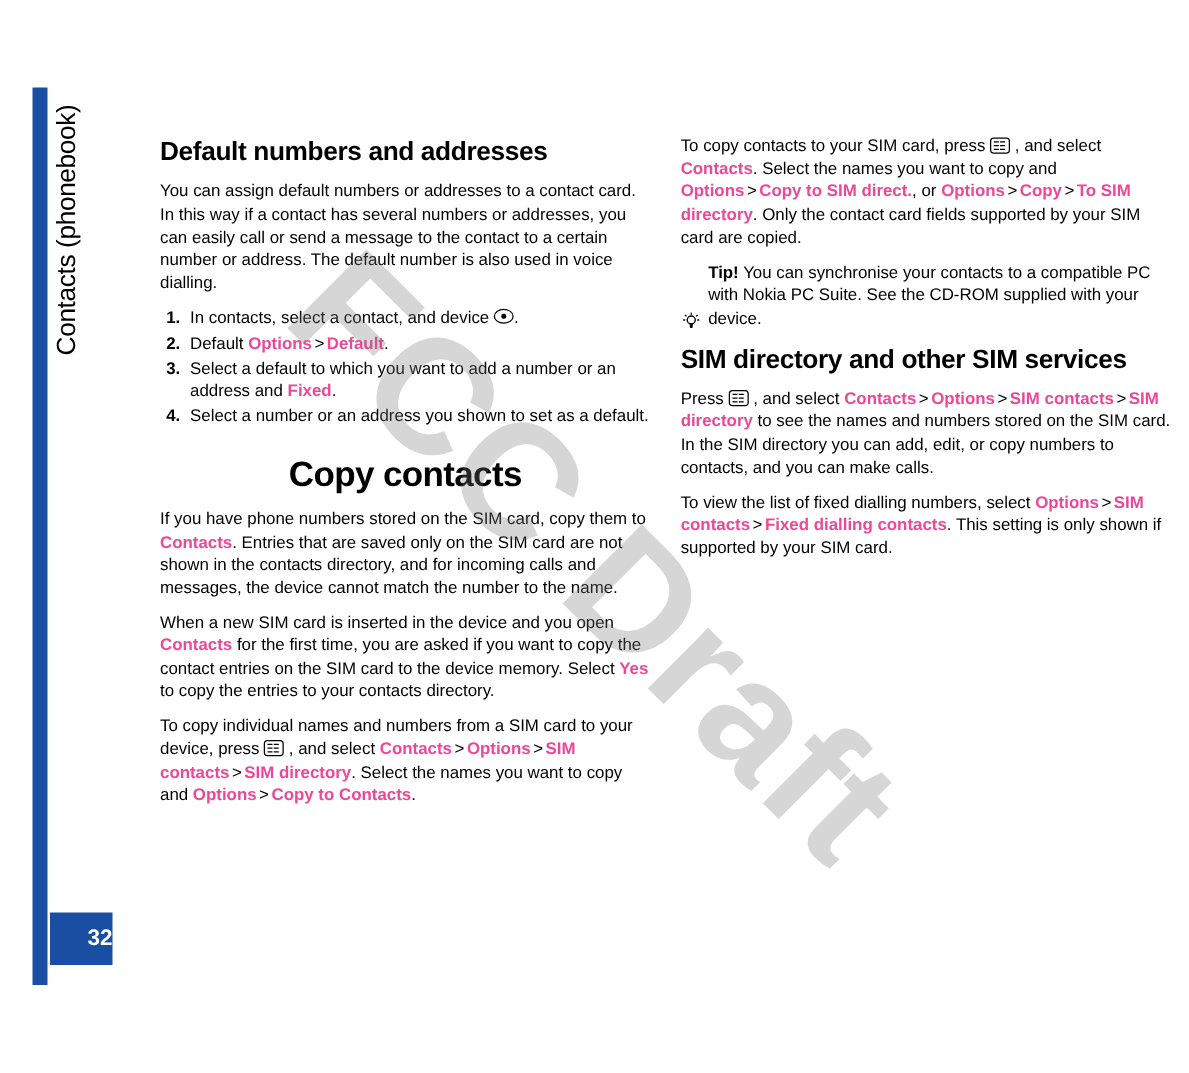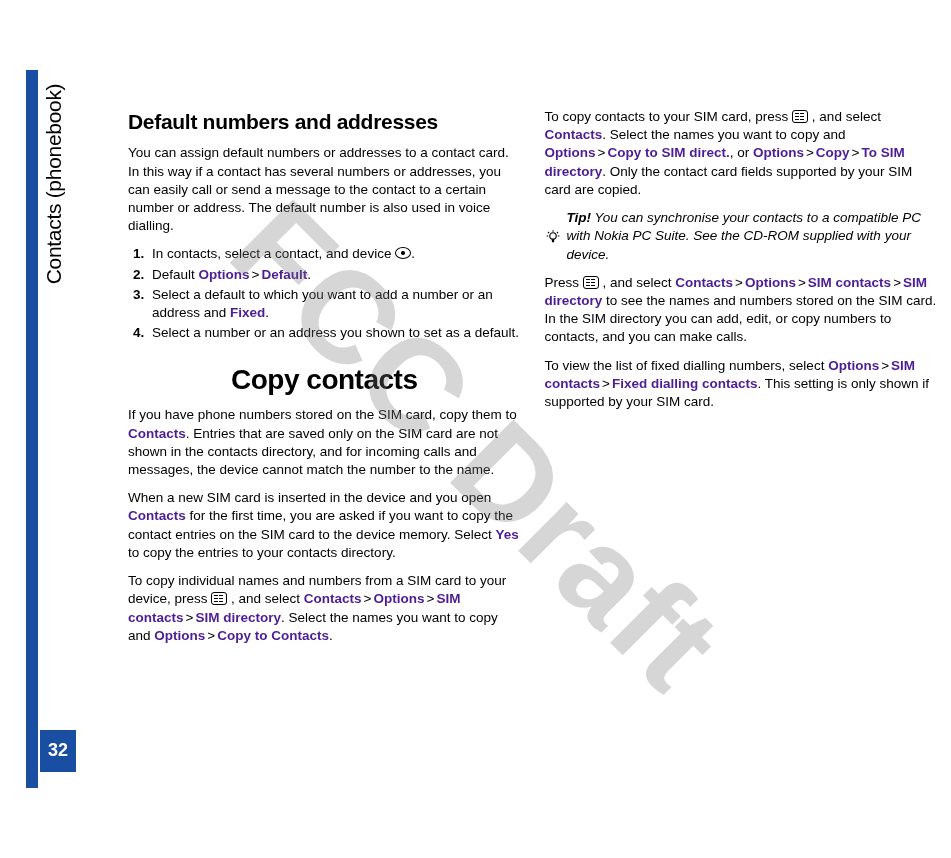--- a/index.html
+++ b/index.html
@@ -40,22 +40,22 @@
     font-size: 21px;
     font-weight: 400;
     text-align: center;
     font-stretch: condensed;
     letter-spacing: -0.3px;
   }
   .page-number {
     position: absolute;
     left: 40px;
     bottom: 86px;
-    width: 36px;
-    text-align: center;
+    width: 50px;
+    text-align: right;
     font-size: 18px;
     font-weight: bold;
     color: #fff;
     background: #1a4ea3;
     padding: 8px 0 10px 0;
   }
   .page-area {
     position: absolute;
     left: 128px;
     top: 108px;
@@ -80,21 +80,21 @@
     font-weight: bold;
     margin: 18px 0 8px 0;
     font-stretch: condensed;
     letter-spacing: -0.5px;
     text-align: center;
   }
   p {
     margin: 0 0 10px 0;
   }
   .link {
-    color: #4c1d95;
+    color: #ec4899;
     font-weight: bold;
   }
   ol {
     margin: 0 0 10px 0;
     padding: 0 0 0 20px;
   }
   ol li {
     margin: 0 0 2px 0;
     padding-left: 4px;
   }
@@ -143,24 +143,23 @@
     left: 2px; width: 4px; top: 2px; height: 1.2px; background: #000;
   }
   .key-menu::after {
     content: "";
     position: absolute;
     left: 7px; width: 4px; top: 2px; height: 1.2px; background: #000;
     box-shadow: -5px 3px 0 #000, 0 3px 0 #000, -5px 6px 0 #000, 0 6px 0 #000;
   }
   .tip-row {
     display: flex;
-    align-items: center;
+    align-items: flex-end;
     gap: 6px;
     margin: 4px 0 10px 0;
-    font-style: italic;
   }
   .tip-icon {
     flex: 0 0 auto;
     width: 16px;
     height: 16px;
     position: relative;
     top: 1px;
   }
   .tip-icon svg {
     width: 16px; height: 16px;
@@ -243,20 +242,21 @@
               <path d="M6.6 10.3 h2.8 M6.8 11.6 h2.4 M7 12.8 h2"></path>
               <path d="M8 1.2 v1.6 M3 3 l1.1 1.1 M13 3 l-1.1 1.1 M1.6 7 h1.6 M12.8 7 h1.6"></path>
             </g>
           </svg>
       </span>
       <div class="tip-body">
         <b>Tip!</b><span> You can synchronise your contacts to a compatible PC with Nokia PC Suite. See the CD-ROM supplied with your device.</span>
       </div>
     </div>
 
+    <h2>SIM directory and other SIM services</h2>
 
 
     <p>
       <span>Press </span><span class="key-menu"></span><span> , and select </span><span class="link">Contacts</span><span class="gt">&gt;</span><span class="link">Options</span><span class="gt">&gt;</span><span class="link">SIM contacts</span><span class="gt">&gt;</span><span class="link">SIM directory</span><span> to see the names and numbers stored on the SIM card. In the SIM directory you can add, edit, or copy numbers to contacts, and you can make calls.</span>
     </p>
 
     <p>
       <span>To view the list of fixed dialling numbers, select </span><span class="link">Options</span><span class="gt">&gt;</span><span class="link">SIM contacts</span><span class="gt">&gt;</span><span class="link">Fixed dialling contacts</span><span>. This setting is only shown if supported by your SIM card.</span>
     </p>
 

